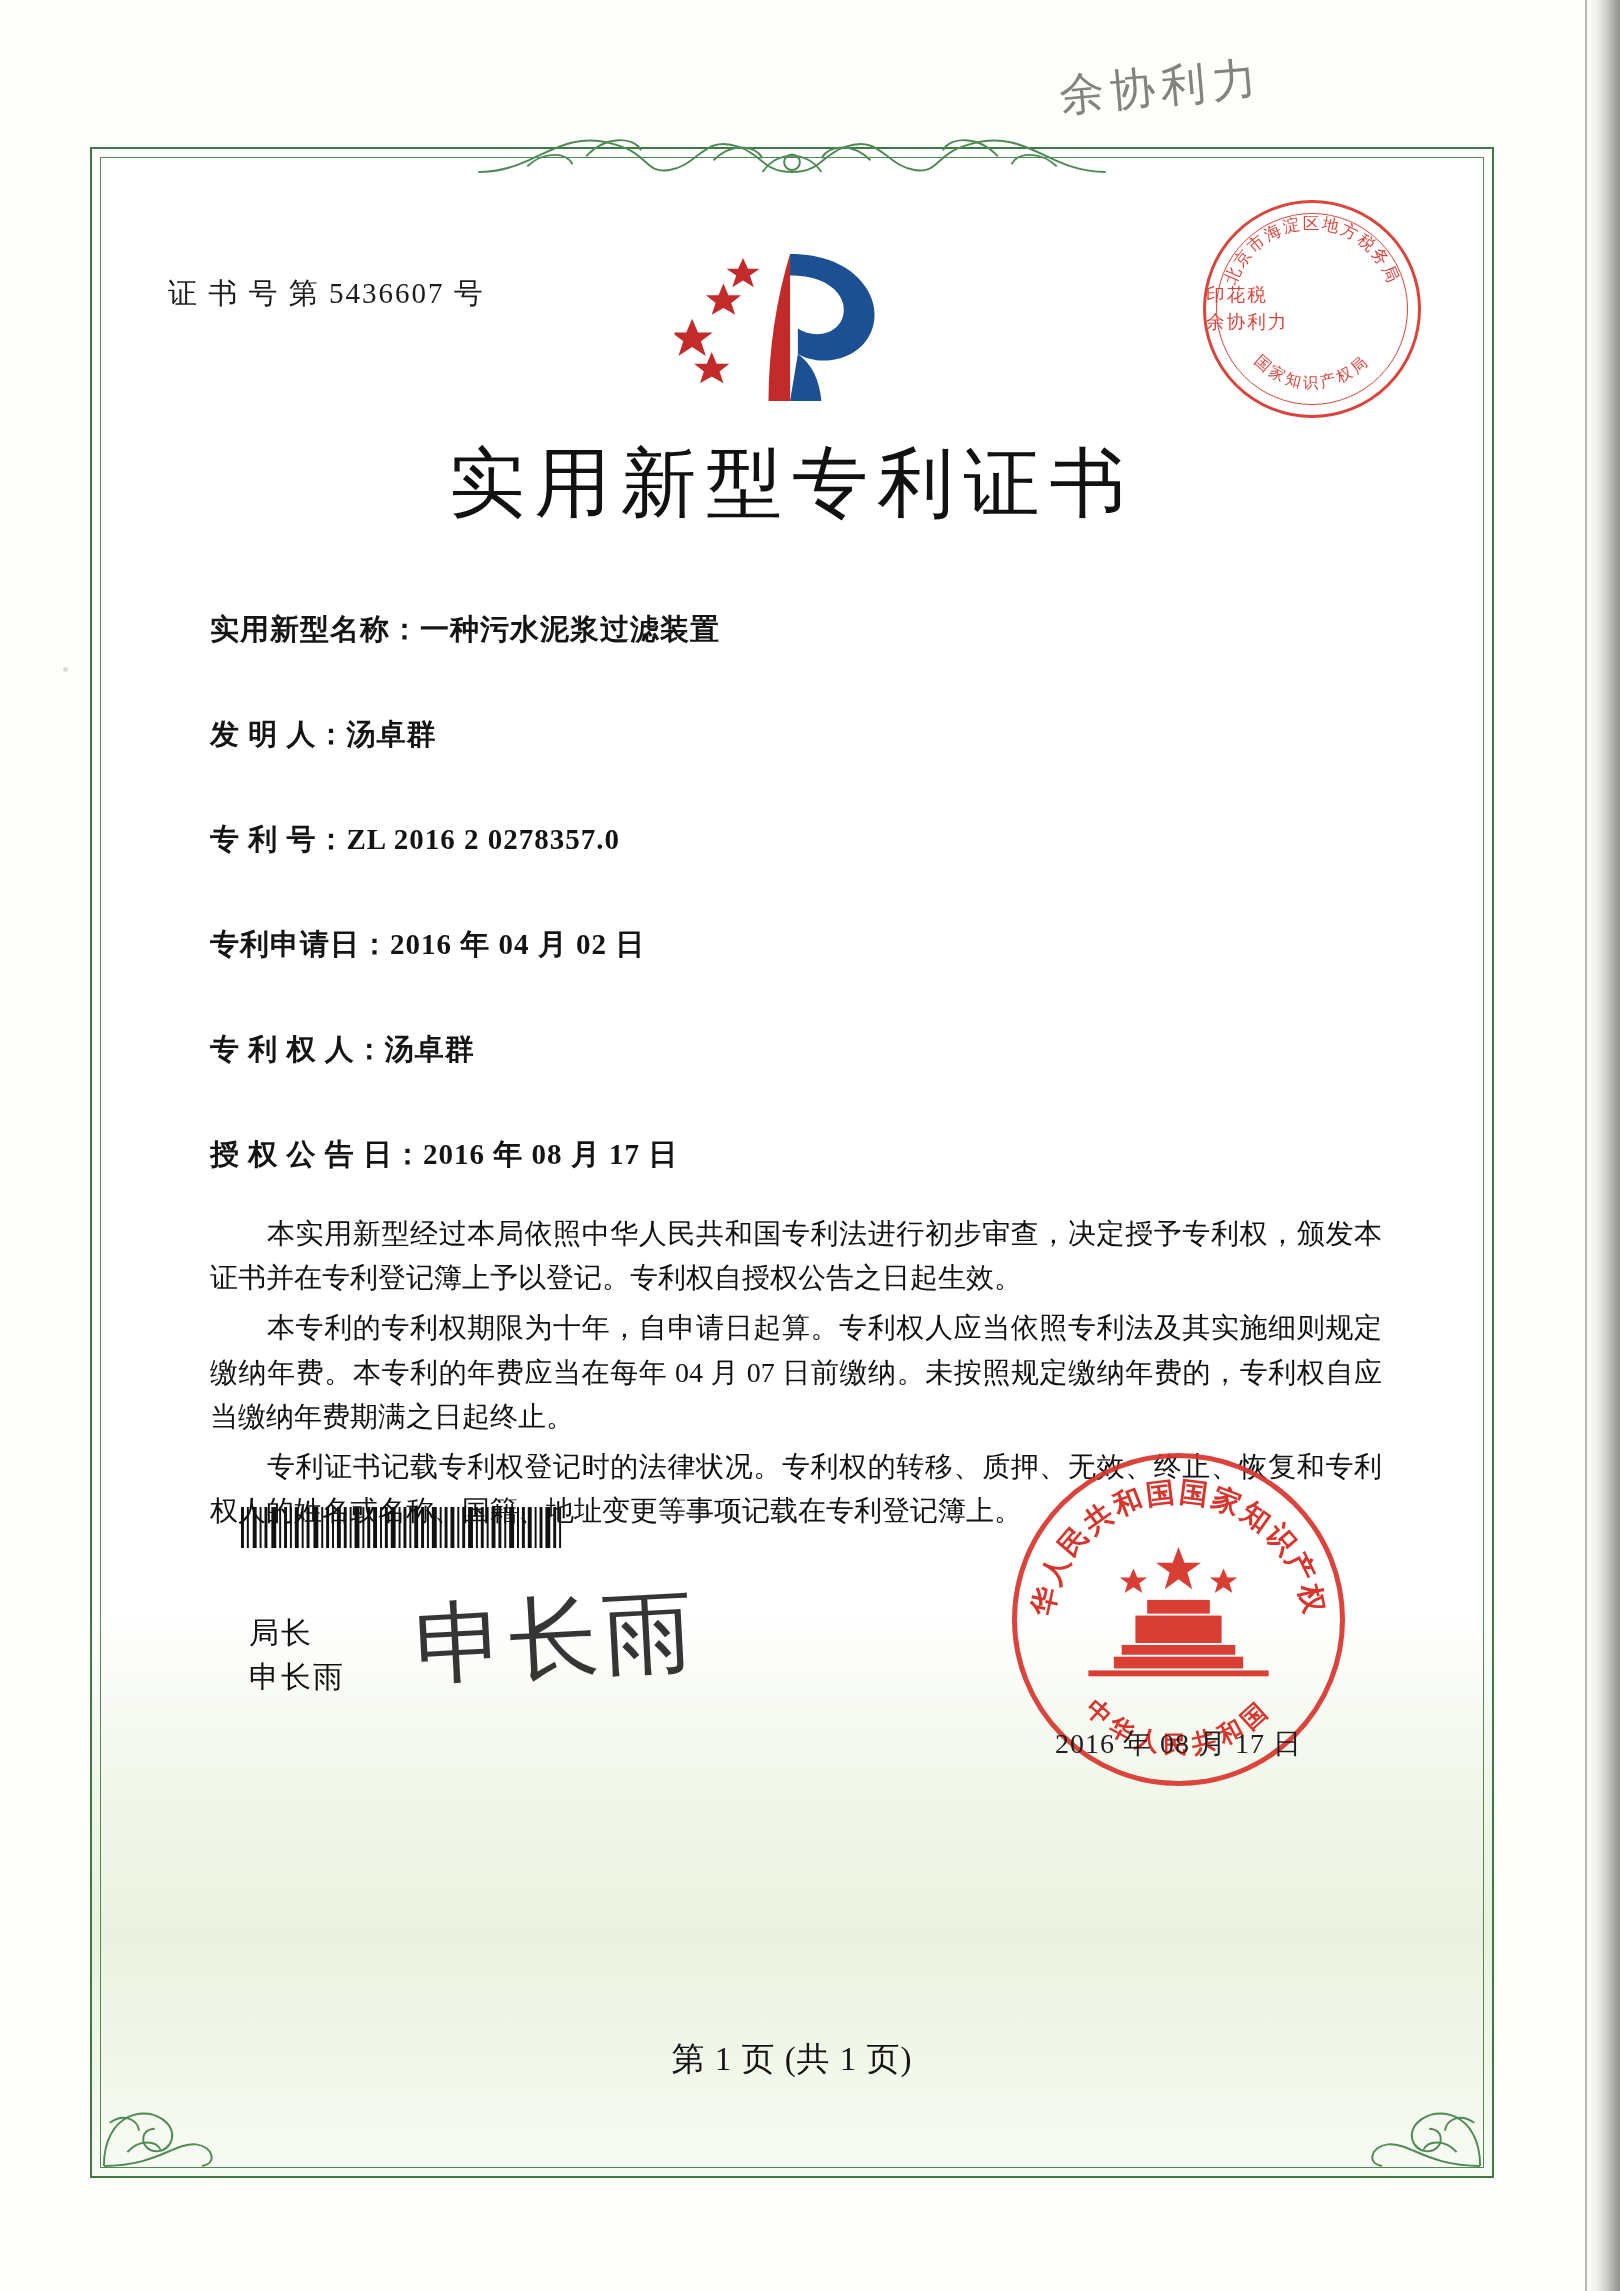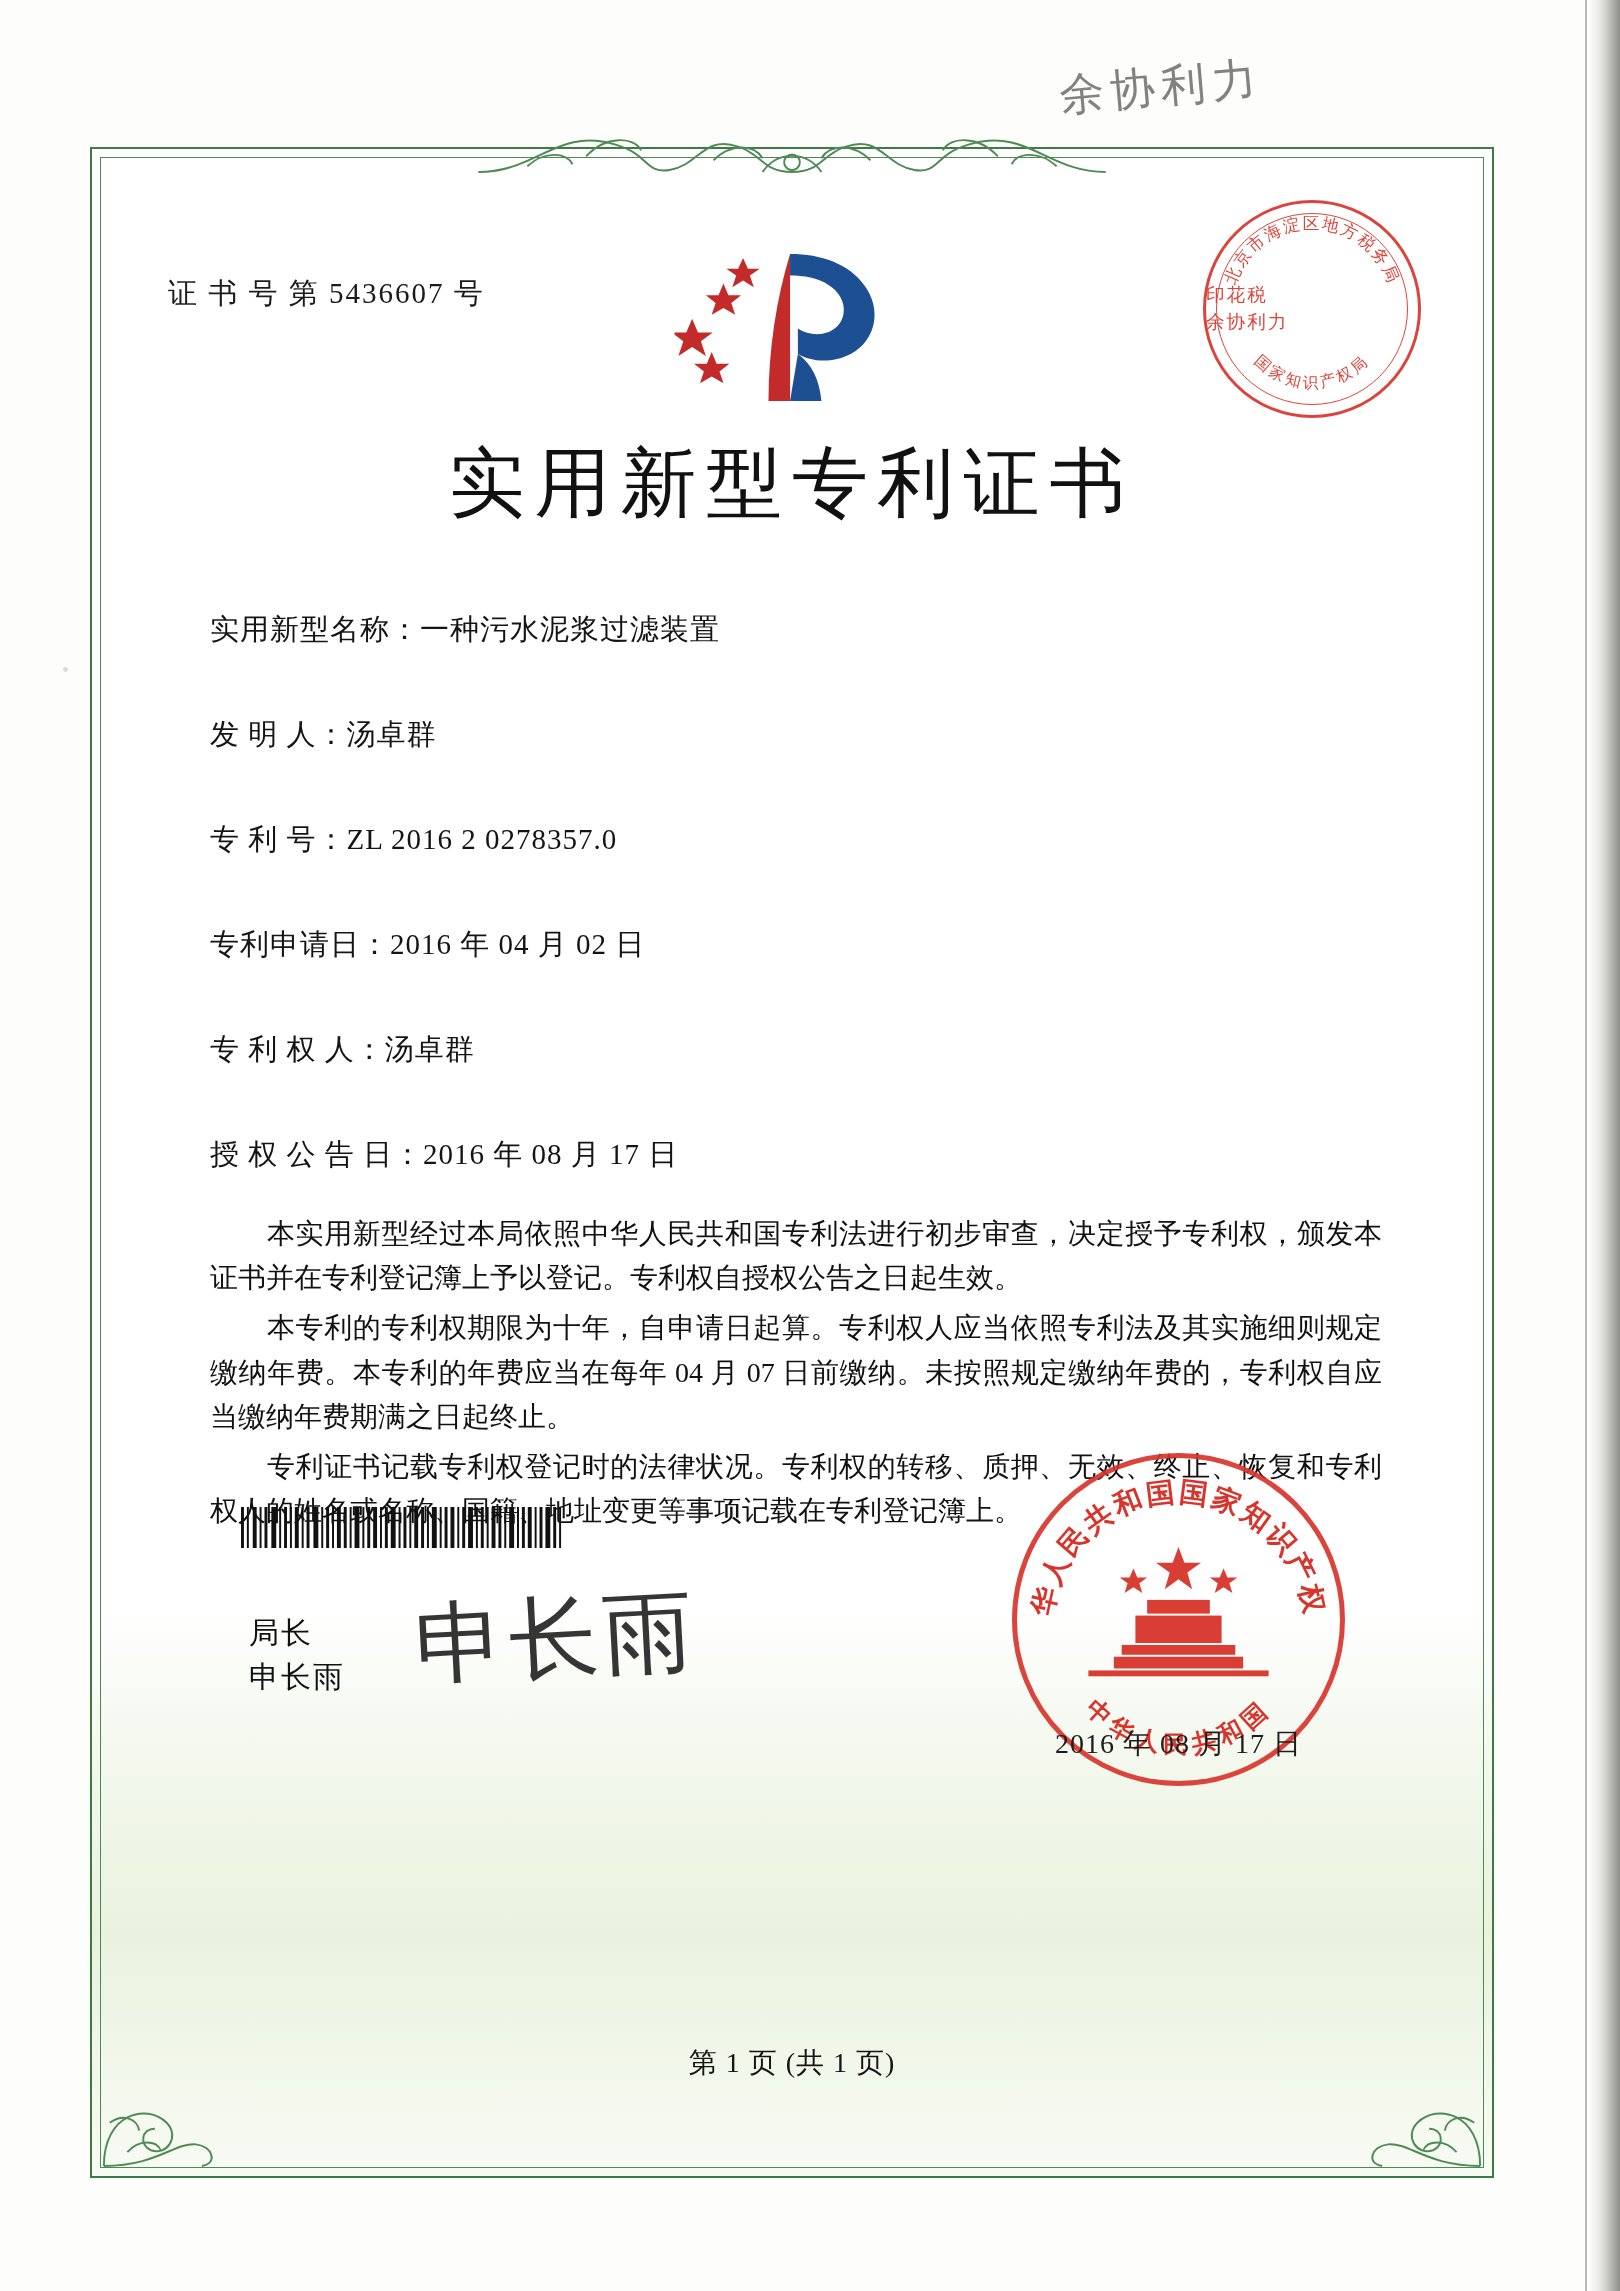--- a/index.html
+++ b/index.html
@@ -163,20 +163,21 @@
     position: absolute;
     left: 118px;
     top: 461px;
     right: 88px;
   }
   .field-row {
     font-size: 29px;
     color: #141414;
     margin-bottom: 65px;
     white-space: nowrap;
+    font-weight: bold;
   }
   .field-label {
     letter-spacing: 1px;
   }
   .field-value {
     letter-spacing: 1px;
   }
 
   
   .body-text {
@@ -251,21 +252,21 @@
     letter-spacing: 1px;
   }
 
   
   .page-footer {
     position: absolute;
     left: 0;
     right: 0;
     bottom: 94px;
     text-align: center;
-    font-size: 28px;
+    font-size: 33px;
     color: #141414;
     letter-spacing: 1px;
   }
 
   .speck {
     position: absolute;
     background: #b9b9b4;
     border-radius: 50%;
     opacity: .5;
   }

